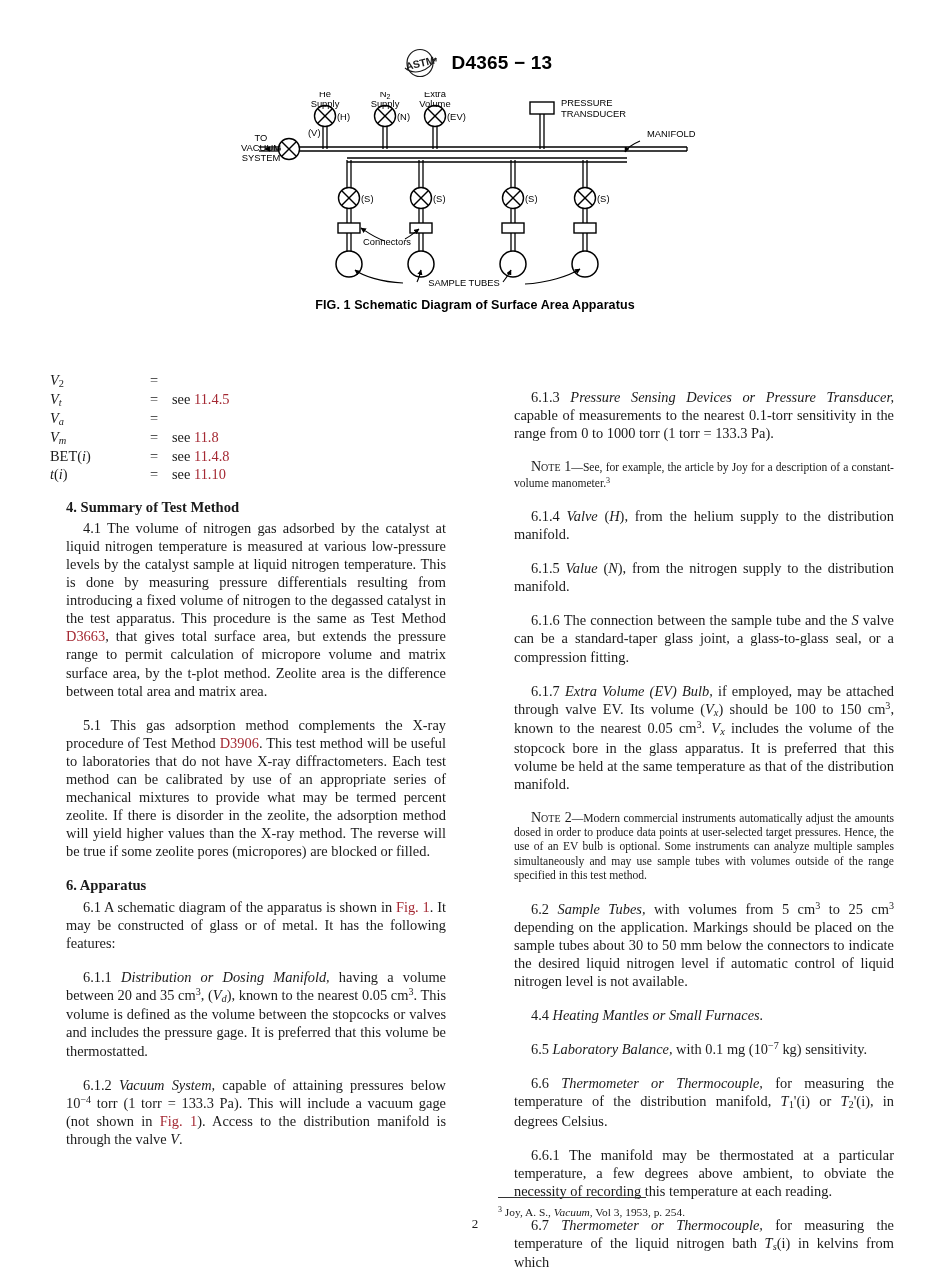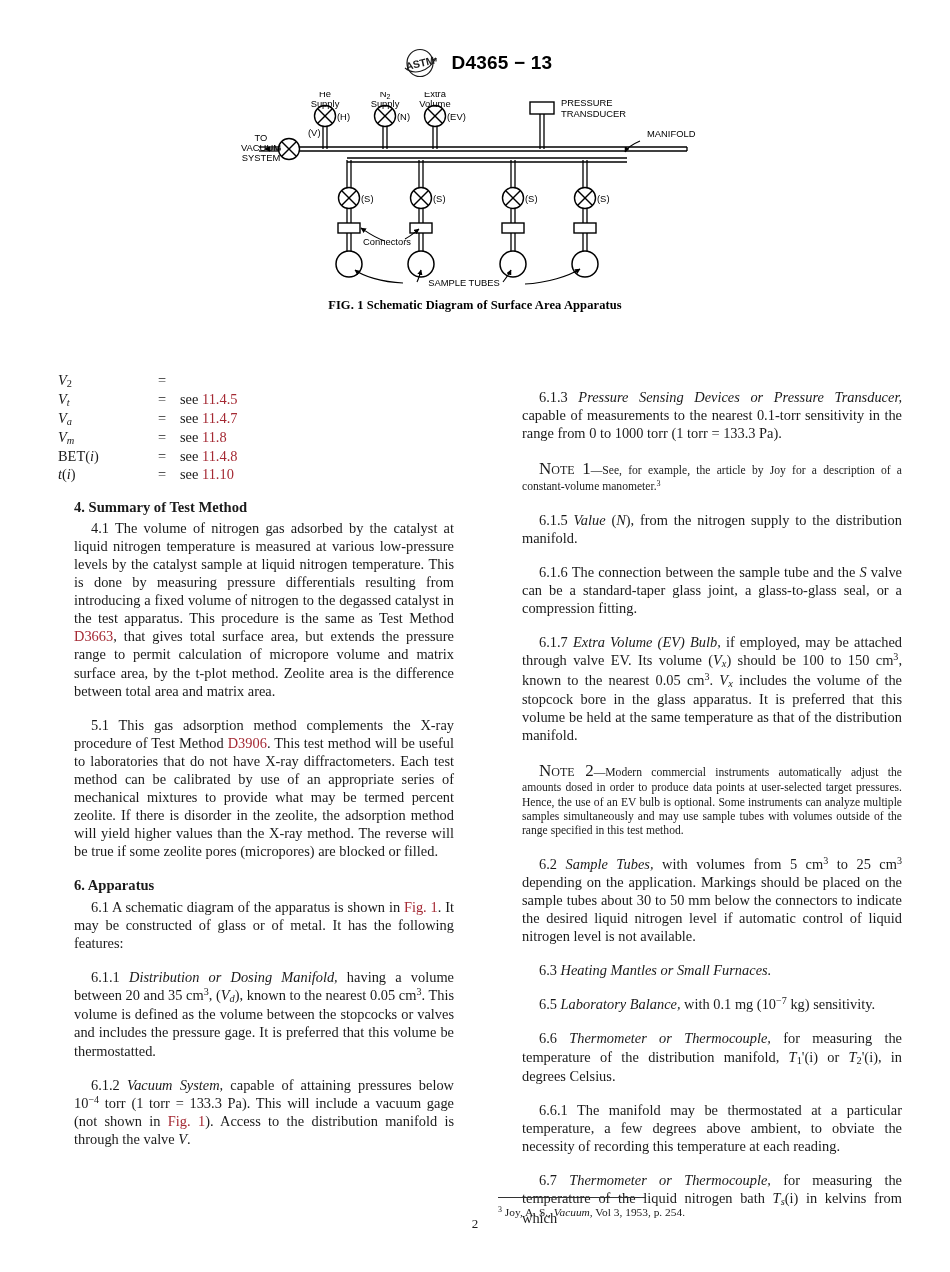--- a/index.html
+++ b/index.html
@@ -50,33 +50,33 @@
     top: 92px;
     left: 0;
     width: 950px;
     text-align: center;
   }
   .figure-svg {
     display: block;
     margin: 0 auto;
   }
   .fig-caption {
-    font-family: Liberation Serif, serif;
+    font-family: Liberation Sans, sans-serif;
     font-size: 12.5px;
     font-weight: bold;
     color: #000;
     margin-top: 6px;
     letter-spacing: 0.1px;
   }
 
   
   .columns {
     position: absolute;
     top: 372px;
-    left: 58px;
+    left: 50px;
     width: 860px;
     height: 840px;
   }
   .col {
     position: absolute;
     top: 0;
     width: 412px;
   }
   .col-left  { left: 0; }
   .col-right { left: 448px; }
@@ -104,21 +104,21 @@
   .note {
     font-size: 11.6px;
     line-height: 1.24;
     text-align: justify;
     margin-top: 8px;
     margin-bottom: 8px;
     text-indent: 17px;
   }
   .note .nlabel {
     font-variant: small-caps;
-    font-size: 17px;
+    font-size: 14px;
   }
 
   i, .ital { font-style: italic; }
   .lnk { color: #a42832; }
   sub { font-size: 0.72em; vertical-align: -0.23em; }
   sup { font-size: 0.7em; vertical-align: 0.5em; }
 
   
   .vardefs {
     margin-bottom: 4px;
@@ -360,21 +360,20 @@
           <span class="vd-eq">=</span>
         </div>
         <div class="vardef-row">
           <span class="vd-sym"><i>V</i><sub><i>t</i></sub></span>
           <span class="vd-eq">=</span>
           <span class="vd-val"><span>see </span><span class="lnk">11.4.5</span></span>
         </div>
         <div class="vardef-row">
           <span class="vd-sym"><i>V</i><sub><i>a</i></sub></span>
           <span class="vd-eq">=</span>
-          <span class="vd-val"><span>see </span><span class="lnk">11.4.7</span></span>
         </div>
         <div class="vardef-row">
           <span class="vd-sym"><i>V</i><sub><i>m</i></sub></span>
           <span class="vd-eq">=</span>
           <span class="vd-val"><span>see </span><span class="lnk">11.8</span></span>
         </div>
         <div class="vardef-row">
           <span class="vd-sym">BET(<i>i</i>)</span>
           <span class="vd-eq">=</span>
           <span class="vd-val"><span>see </span><span class="lnk">11.4.8</span></span>
@@ -412,20 +411,23 @@
     <div class="col col-right">
 
       <p class="indent">
         <span>6.1.3 </span><i>Pressure Sensing Devices or Pressure Transducer,</i><span> capable of measurements to the nearest 0.1-torr sensitivity in the range from 0 to 1000 torr (1 torr = 133.3 Pa).</span>
       </p>
 
       <p class="note">
         <span class="nlabel">Note 1</span><span>—See, for example, the article by Joy for a description of a constant-volume manometer.</span><sup>3</sup>
       </p>
 
+      <p class="indent">
+        <span>6.1.4 </span><i>Valve</i><span> (</span><i>H</i><span>), from the helium supply to the distribution manifold.</span>
+      </p>
 
       <p class="indent">
         <span>6.1.5 </span><i>Value</i><span> (</span><i>N</i><span>), from the nitrogen supply to the distribution manifold.</span>
       </p>
 
       <p class="indent">
         <span>6.1.6 </span><span>The connection between the sample tube and the </span><i>S</i><span> valve can be a standard-taper glass joint, a glass-to-glass seal, or a compression fitting.</span>
       </p>
 
       <p class="indent">
@@ -434,21 +436,21 @@
 
       <p class="note">
         <span class="nlabel">Note 2</span><span>—Modern commercial instruments automatically adjust the amounts dosed in order to produce data points at user-selected target pressures. Hence, the use of an EV bulb is optional. Some instruments can analyze multiple samples simultaneously and may use sample tubes with volumes outside of the range specified in this test method.</span>
       </p>
 
       <p class="indent">
         <span>6.2 </span><i>Sample Tubes,</i><span> with volumes from 5 cm</span><sup>3</sup><span> to 25 cm</span><sup>3</sup><span> depending on the application. Markings should be placed on the sample tubes about 30 to 50 mm below the connectors to indicate the desired liquid nitrogen level if automatic control of liquid nitrogen level is not available.</span>
       </p>
 
       <p class="indent para-gap">
-        <span>6.3 </span><i>Heating Mantles or Small Furnaces.</i>
+        <span>4.4 </span><i>Heating Mantles or Small Furnaces.</i>
       </p>
 
 
       <p class="indent para-gap">
         <span>6.5 </span><i>Laboratory Balance,</i><span> with 0.1 mg (10</span><sup>−7</sup><span> kg) sensitivity.</span>
       </p>
 
       <p class="indent para-gap">
         <span>6.6 </span><i>Thermometer or Thermocouple,</i><span> for measuring the temperature of the distribution manifold, </span><i>T</i><sub>1</sub><span>'(i) or </span><i>T</i><sub>2</sub><span>'(i), in degrees Celsius.</span>
       </p>

